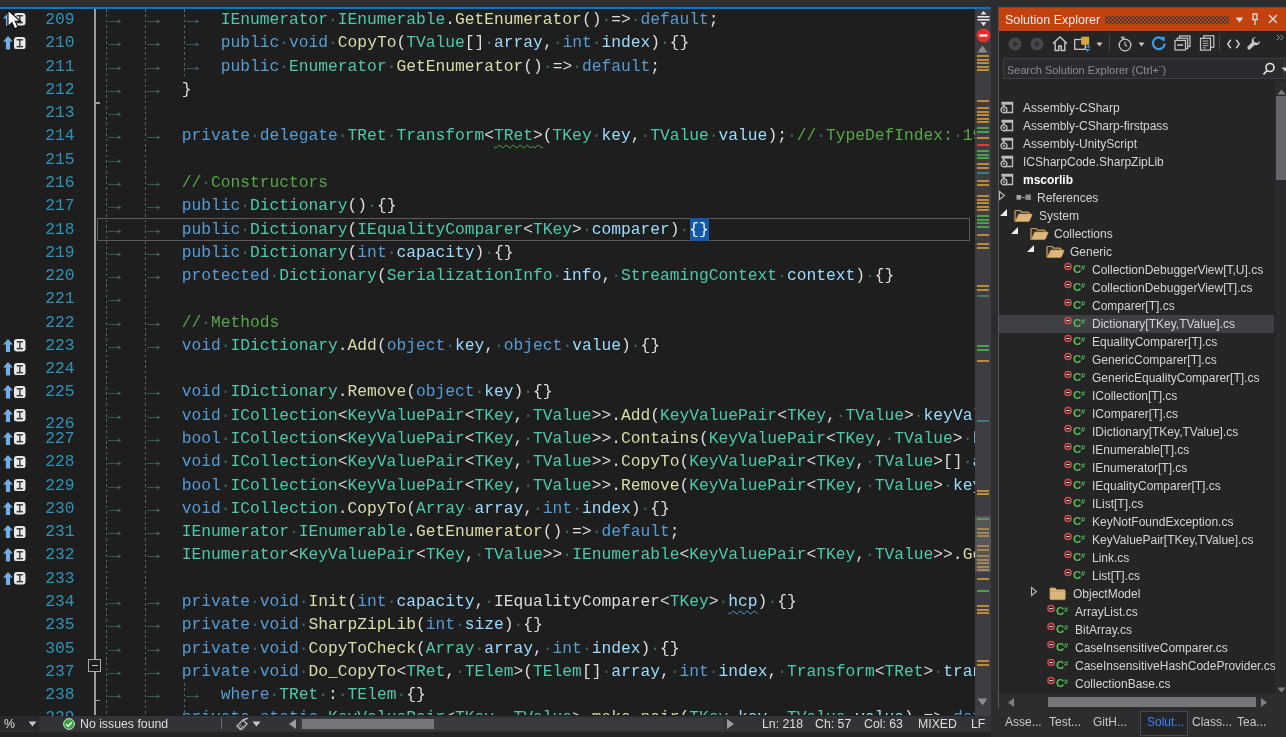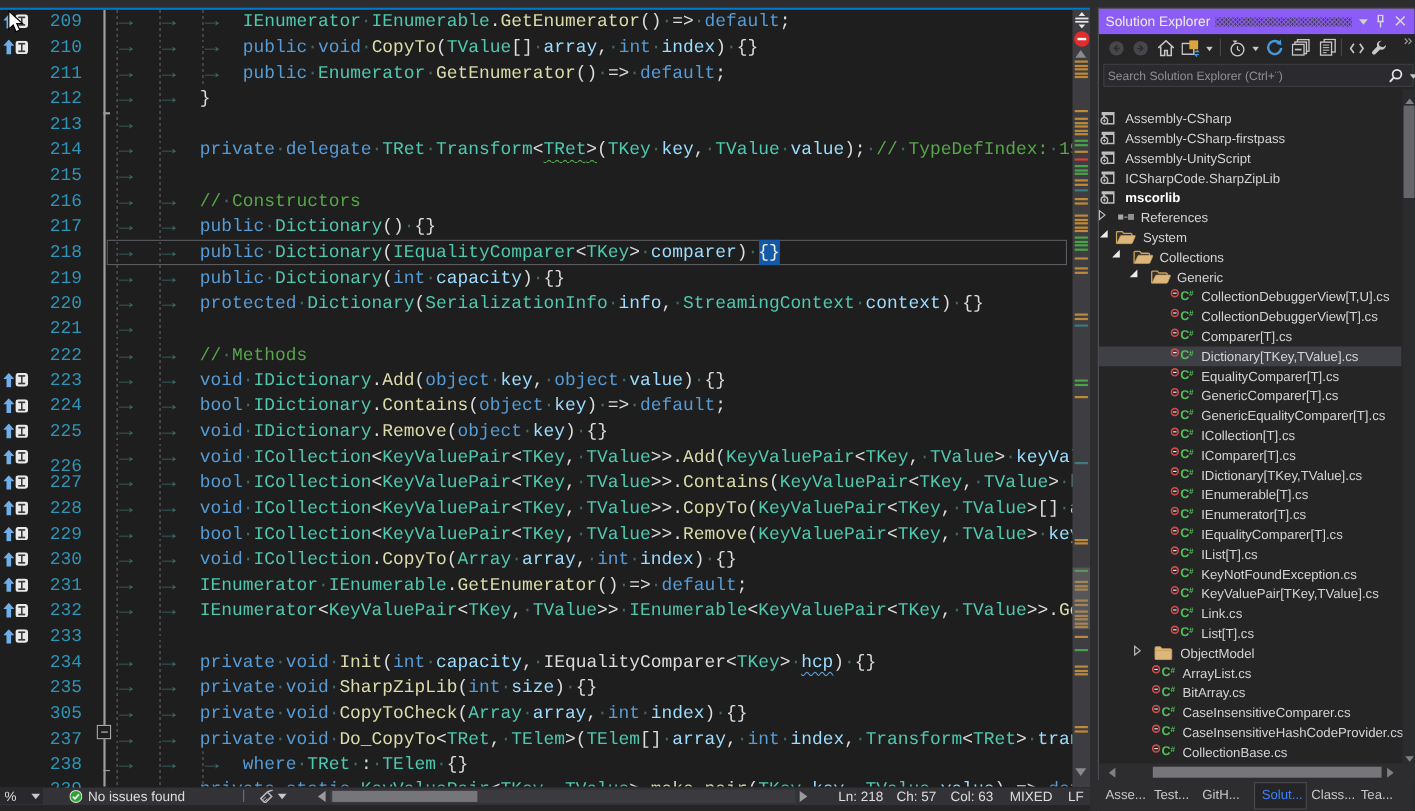--- a/index.html
+++ b/index.html
@@ -34,21 +34,21 @@
 
 #vsb {position:absolute;left:974.5px;top:0;width:16.5px;height:706.5px;background:#3E3E42}
 .mk {position:absolute;left:2.5px;width:11.5px;height:2.3px}
 #vsbthumb {position:absolute;left:0;top:507px;width:16.5px;height:56px;background:rgba(125,125,130,0.38)}
 
 #ebar {position:absolute;left:0;top:715.5px;width:993px;height:16px;background:#333337;color:#DEDEDE;font-size:12.3px}
 #ebarbot {position:absolute;left:0;top:731.5px;width:993px;height:5.5px;background:#252526}
 
 #gap {position:absolute;left:991px;top:0;width:7px;height:737px;background:#2D2D30}
 #panel {position:absolute;left:998px;top:7px;width:288px;height:730px;background:#252526;border-left:1px solid #55555A;border-top:1px solid #55555A}
-#ptitle {position:absolute;left:0;top:0;width:287px;height:23px;background:#8b5cf6}
+#ptitle {position:absolute;left:0;top:0;width:287px;height:23px;background:#c2410c}
 #ptitle span {position:absolute;left:6px;top:5px;font-size:12.5px;color:#ECECEC}
 #grip {position:absolute;left:106px;top:8px;width:124px;height:8px;
   background-image:radial-gradient(circle,#3E3E41 0.9px,transparent 1.1px),radial-gradient(circle,#3E3E41 0.9px,transparent 1.1px);background-size:4px 4px;background-position:0 0,2px 2px}
 #ptool {position:absolute;left:0;top:23px;width:287px;height:26px}
 #psearch {position:absolute;left:4px;top:50px;width:282px;height:21px;background:#2B2B2F;border:1px solid #3D3D42}
 #psearch span {position:absolute;left:3px;top:4.5px;font-size:11px;color:#8F8F92}
 #ptree {position:absolute;left:0;top:73px;width:287px;height:613px}
 .tr {position:absolute;left:0;width:275px;height:18px;font-size:12px;color:#D4D4D7}
 .trsel {position:absolute;left:0;top:0;width:275px;height:18px;background:#3F3F46}
 .tt {position:absolute;top:2.4px;white-space:pre}
@@ -90,21 +90,20 @@
 <div class="cl" style="top:116.40px"><span class="tb">→</span><span class="tb">→</span><span class="k">private</span><span class="w">·</span><span class="k">delegate</span><span class="w">·</span><span class="t">TRet</span><span class="w">·</span><span class="t">Transform</span>&lt;<span class="sqg"><span class="t">TRet</span>&gt;</span>(<span class="t">TKey</span><span class="w">·</span><span class="p">key</span>,<span class="w">·</span><span class="t">TValue</span><span class="w">·</span><span class="p">value</span>);<span class="w">·</span><span class="c">//</span><span class="w">·</span><span class="c">TypeDefIndex:</span><span class="w">·</span><span class="c">19</span></div>
 <div class="cl" style="top:139.68px"><span class="tb">→</span></div>
 <div class="cl" style="top:162.96px"><span class="tb">→</span><span class="tb">→</span><span class="c">//</span><span class="w">·</span><span class="c">Constructors</span></div>
 <div class="cl" style="top:186.24px"><span class="tb">→</span><span class="tb">→</span><span class="k">public</span><span class="w">·</span><span class="t">Dictionary</span>()<span class="w">·</span>{}</div>
 <div class="cl" style="top:209.52px"><span class="tb">→</span><span class="tb">→</span><span class="k">public</span><span class="w">·</span><span class="t">Dictionary</span>(<span class="t">IEqualityComparer</span>&lt;<span class="t">TKey</span>&gt;<span class="w">·</span><span class="p">comparer</span>)<span class="w">·</span><span class="selc">{}</span></div>
 <div class="cl" style="top:232.80px"><span class="tb">→</span><span class="tb">→</span><span class="k">public</span><span class="w">·</span><span class="t">Dictionary</span>(<span class="k">int</span><span class="w">·</span><span class="p">capacity</span>)<span class="w">·</span>{}</div>
 <div class="cl" style="top:256.08px"><span class="tb">→</span><span class="tb">→</span><span class="k">protected</span><span class="w">·</span><span class="t">Dictionary</span>(<span class="t">SerializationInfo</span><span class="w">·</span><span class="p">info</span>,<span class="w">·</span><span class="t">StreamingContext</span><span class="w">·</span><span class="p">context</span>)<span class="w">·</span>{}</div>
 <div class="cl" style="top:279.36px"><span class="tb">→</span></div>
 <div class="cl" style="top:302.64px"><span class="tb">→</span><span class="tb">→</span><span class="c">//</span><span class="w">·</span><span class="c">Methods</span></div>
 <div class="cl" style="top:325.92px"><span class="tb">→</span><span class="tb">→</span><span class="k">void</span><span class="w">·</span><span class="t">IDictionary</span>.<span class="m">Add</span>(<span class="k">object</span><span class="w">·</span><span class="p">key</span>,<span class="w">·</span><span class="k">object</span><span class="w">·</span><span class="p">value</span>)<span class="w">·</span>{}</div>
-<div class="cl" style="top:349.20px"><span class="tb">→</span><span class="tb">→</span><span class="k">bool</span><span class="w">·</span><span class="t">IDictionary</span>.<span class="m">Contains</span>(<span class="k">object</span><span class="w">·</span><span class="p">key</span>)<span class="w">·</span>=&gt;<span class="w">·</span><span class="k">default</span>;</div>
 <div class="cl" style="top:372.48px"><span class="tb">→</span><span class="tb">→</span><span class="k">void</span><span class="w">·</span><span class="t">IDictionary</span>.<span class="m">Remove</span>(<span class="k">object</span><span class="w">·</span><span class="p">key</span>)<span class="w">·</span>{}</div>
 <div class="cl" style="top:395.76px"><span class="tb">→</span><span class="tb">→</span><span class="k">void</span><span class="w">·</span><span class="t">ICollection</span>&lt;<span class="t">KeyValuePair</span>&lt;<span class="t">TKey</span>,<span class="w">·</span><span class="t">TValue</span>&gt;&gt;.<span class="m">Add</span>(<span class="t">KeyValuePair</span>&lt;<span class="t">TKey</span>,<span class="w">·</span><span class="t">TValue</span>&gt;<span class="w">·</span><span class="p">keyValuePair</span>){}</div>
 <div class="cl" style="top:419.04px"><span class="tb">→</span><span class="tb">→</span><span class="k">bool</span><span class="w">·</span><span class="t">ICollection</span>&lt;<span class="t">KeyValuePair</span>&lt;<span class="t">TKey</span>,<span class="w">·</span><span class="t">TValue</span>&gt;&gt;.<span class="m">Contains</span>(<span class="t">KeyValuePair</span>&lt;<span class="t">TKey</span>,<span class="w">·</span><span class="t">TValue</span>&gt;<span class="w">·</span><span class="p">keyValuePair</span>)=&gt;;</div>
 <div class="cl" style="top:442.32px"><span class="tb">→</span><span class="tb">→</span><span class="k">void</span><span class="w">·</span><span class="t">ICollection</span>&lt;<span class="t">KeyValuePair</span>&lt;<span class="t">TKey</span>,<span class="w">·</span><span class="t">TValue</span>&gt;&gt;.<span class="m">CopyTo</span>(<span class="t">KeyValuePair</span>&lt;<span class="t">TKey</span>,<span class="w">·</span><span class="t">TValue</span>&gt;[]<span class="w">·</span><span class="p">array</span>,){}</div>
 <div class="cl" style="top:465.60px"><span class="tb">→</span><span class="tb">→</span><span class="k">bool</span><span class="w">·</span><span class="t">ICollection</span>&lt;<span class="t">KeyValuePair</span>&lt;<span class="t">TKey</span>,<span class="w">·</span><span class="t">TValue</span>&gt;&gt;.<span class="m">Remove</span>(<span class="t">KeyValuePair</span>&lt;<span class="t">TKey</span>,<span class="w">·</span><span class="t">TValue</span>&gt;<span class="w">·</span><span class="p">keyValuePair</span>)=&gt;;</div>
 <div class="cl" style="top:488.88px"><span class="tb">→</span><span class="tb">→</span><span class="k">void</span><span class="w">·</span><span class="t">ICollection</span>.<span class="m">CopyTo</span>(<span class="t">Array</span><span class="w">·</span><span class="p">array</span>,<span class="w">·</span><span class="k">int</span><span class="w">·</span><span class="p">index</span>)<span class="w">·</span>{}</div>
 <div class="cl" style="top:512.16px"><span class="tb">→</span><span class="tb">→</span><span class="t">IEnumerator</span><span class="w">·</span><span class="t">IEnumerable</span>.<span class="m">GetEnumerator</span>()<span class="w">·</span>=&gt;<span class="w">·</span><span class="k">default</span>;</div>
 <div class="cl" style="top:535.44px"><span class="tb">→</span><span class="tb">→</span><span class="t">IEnumerator</span>&lt;<span class="t">KeyValuePair</span>&lt;<span class="t">TKey</span>,<span class="w">·</span><span class="t">TValue</span>&gt;&gt;<span class="w">·</span><span class="t">IEnumerable</span>&lt;<span class="t">KeyValuePair</span>&lt;<span class="t">TKey</span>,<span class="w">·</span><span class="t">TValue</span>&gt;&gt;.<span class="m">GetEnumerator</span>()=&gt;;</div>
 <div class="cl" style="top:582.00px"><span class="tb">→</span><span class="tb">→</span><span class="k">private</span><span class="w">·</span><span class="k">void</span><span class="w">·</span><span class="m">Init</span>(<span class="k">int</span><span class="w">·</span><span class="p">capacity</span>,<span class="w">·</span>IEqualityComparer&lt;<span class="t">TKey</span>&gt;<span class="w">·</span><span class="sqb"><span class="p">hcp</span></span>)<span class="w">·</span>{}</div>
 <div class="cl" style="top:605.28px"><span class="tb">→</span><span class="tb">→</span><span class="k">private</span><span class="w">·</span><span class="k">void</span><span class="w">·</span><span class="m">SharpZipLib</span>(<span class="k">int</span><span class="w">·</span><span class="p">size</span>)<span class="w">·</span>{}</div>

